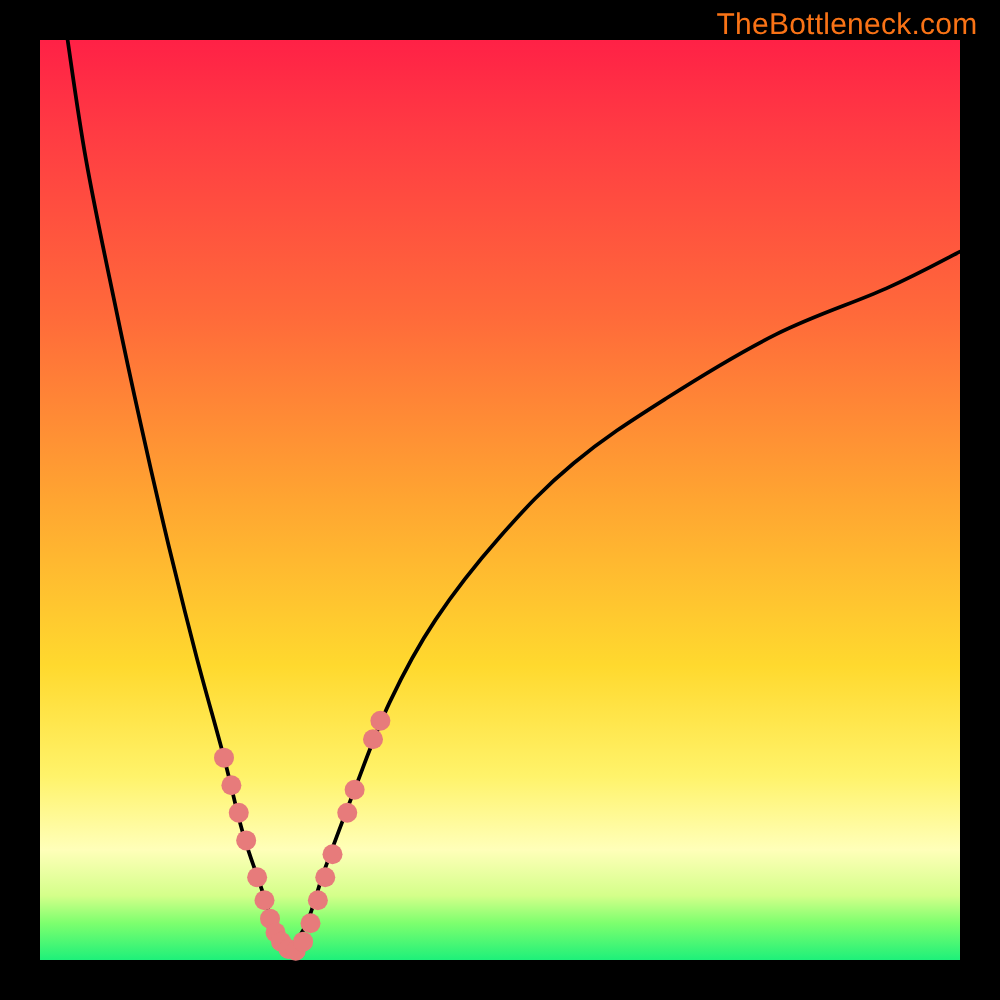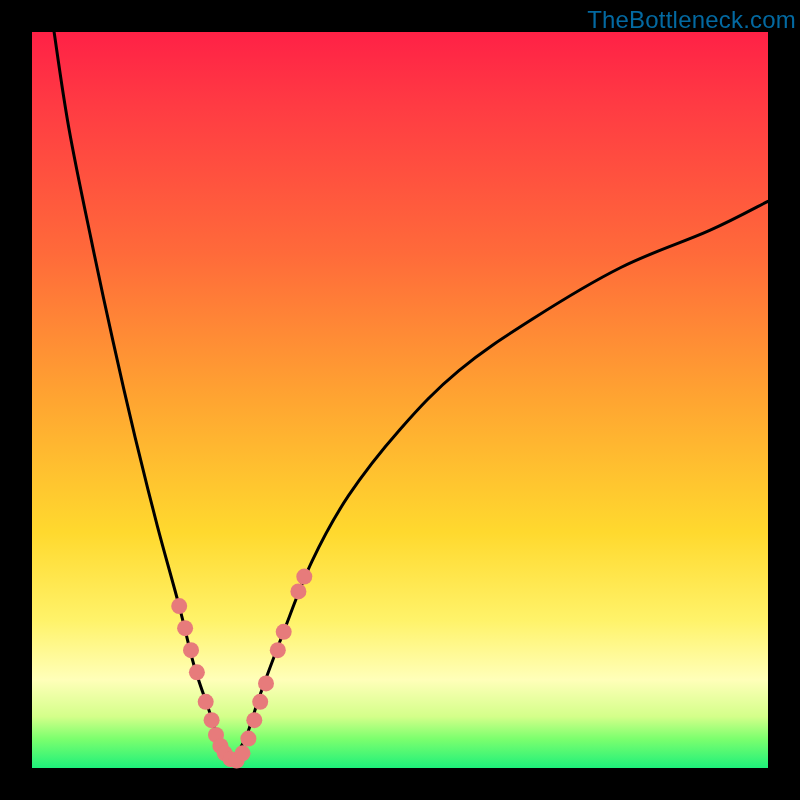--- a/index.html
+++ b/index.html
@@ -34,22 +34,22 @@
       #fff36a 80%,
       #ffffb9 88%,
       #d4ff8a 93%,
       #7dff6e 96%,
       #1ef07a 100%
     );
   }
   .watermark {
     position: absolute;
     top: 6px;
-    right: 4px;
-    color: #0369a1;
+    right: 18px;
+    color: #f97316;
     font-size: 24px;
     letter-spacing: 0.2px;
     font-weight: 500;
     user-select: none;
   }
   svg.curve {
     position: absolute;
     left: 0;
     top: 0;
     width: 736px;

